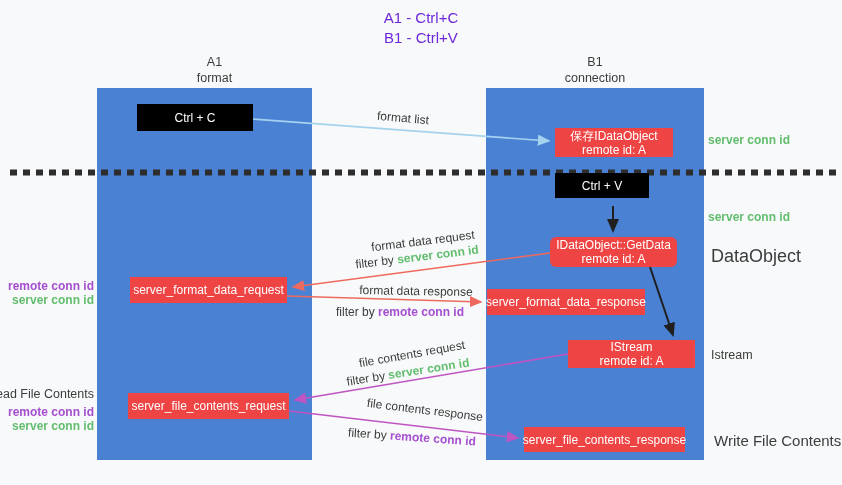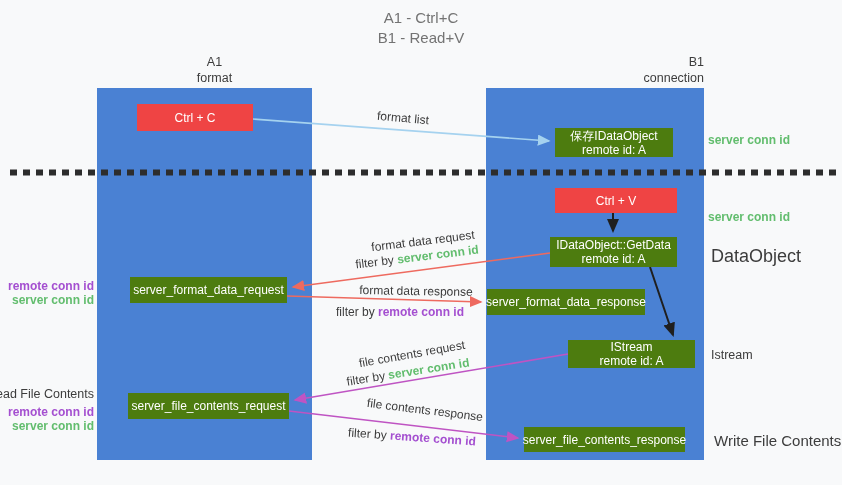--- a/index.html
+++ b/index.html
@@ -4,47 +4,47 @@
 <style>
   html,body{margin:0;padding:0;background:#f8f9fa;}
   #stage{position:relative;width:842px;height:485px;background:#f8f9fa;overflow:hidden;
          font-family:"Liberation Sans","DejaVu Sans",sans-serif;color:#3c3c3c;}
   .lane{position:absolute;top:88px;height:372px;background:#4a81d3;z-index:1;}
   #lane-left{left:97px;width:215px;}
   #lane-right{left:486px;width:218px;}
   #arrows{position:absolute;left:0;top:0;z-index:2;}
   .box{position:absolute;z-index:3;display:flex;flex-direction:column;align-items:center;
        justify-content:center;color:#ffffff;font-size:12px;line-height:14px;text-align:center;white-space:nowrap;}
-  .orange{background:#4d7c0f;}
-  .greenbox{background:#ef4444;}
+  .orange{background:#ef4444;}
+  .greenbox{background:#000000;}
   .lbl{position:absolute;z-index:3;font-size:12px;white-space:nowrap;}
   .title{position:absolute;left:0;top:8px;width:842px;text-align:center;font-size:15px;
-         line-height:20px;color:#737373;z-index:3;}
+         line-height:20px;color:#6d28d9;z-index:3;}
   .lanehead{position:absolute;top:54px;text-align:center;font-size:12.5px;line-height:16px;z-index:3;}
   .grn{color:#62bd6e;font-weight:bold;}
   .pur{color:#a44fd0;font-weight:bold;}
   .leftcol{text-align:right;}
   .alabel{position:absolute;z-index:3;font-size:12px;color:#3c3c3c;white-space:nowrap;
           transform:translate(-50%,-50%) rotate(var(--r,0deg));}
 </style>
 </head>
 <body>
 
 <div id="stage">
 
   <div class="title">
     <div>A1 - Ctrl+C</div>
-    <div>B1 - Read+V</div>
+    <div>B1 - Ctrl+V</div>
   </div>
 
   <div class="lanehead" style="left:107px;width:215px;">
     <div>A1</div>
     <div>format</div>
   </div>
-  <div class="lanehead" style="left:486px;width:218px;text-align:right;">
+  <div class="lanehead" style="left:486px;width:218px;">
     <div>B1</div>
     <div>connection</div>
   </div>
 
   <div class="lane" id="lane-left"></div>
   <div class="lane" id="lane-right"></div>
 
   <svg id="arrows" width="842" height="485">
     <defs>
       <marker id="mblue" markerWidth="9" markerHeight="9" refX="7" refY="3.5" orient="auto">
@@ -70,23 +70,23 @@
     <line x1="289" y1="411" x2="518" y2="438" stroke="#bf54c3" stroke-width="1.6" marker-end="url(#mmag)"></line>
   </svg>
 
   <div class="box greenbox" style="left:137px;top:104px;width:116px;height:27px;">Ctrl + C</div>
 
   <div class="box orange" style="left:555px;top:128px;width:118px;height:29px;">
     <div>保存IDataObject</div>
     <div>remote id: A</div>
   </div>
 
-  <div class="box greenbox" style="left:555px;top:188px;width:122px;height:25px;">Ctrl + V</div>
+  <div class="box greenbox" style="left:555px;top:173px;width:94px;height:25px;">Ctrl + V</div>
 
-  <div class="box orange" style="left:550px;top:237px;width:127px;height:30px;">
+  <div class="box orange" style="left:550px;top:237px;width:127px;height:30px;border-radius:6px;">
     <div>IDataObject::GetData</div>
     <div>remote id: A</div>
   </div>
 
   <div class="box orange" style="left:487px;top:289px;width:158px;height:26px;">server_format_data_response</div>
 
   <div class="box orange" style="left:130px;top:277px;width:157px;height:26px;">server_format_data_request</div>
 
   <div class="box orange" style="left:568px;top:340px;width:127px;height:28px;">
     <div>IStream</div>

